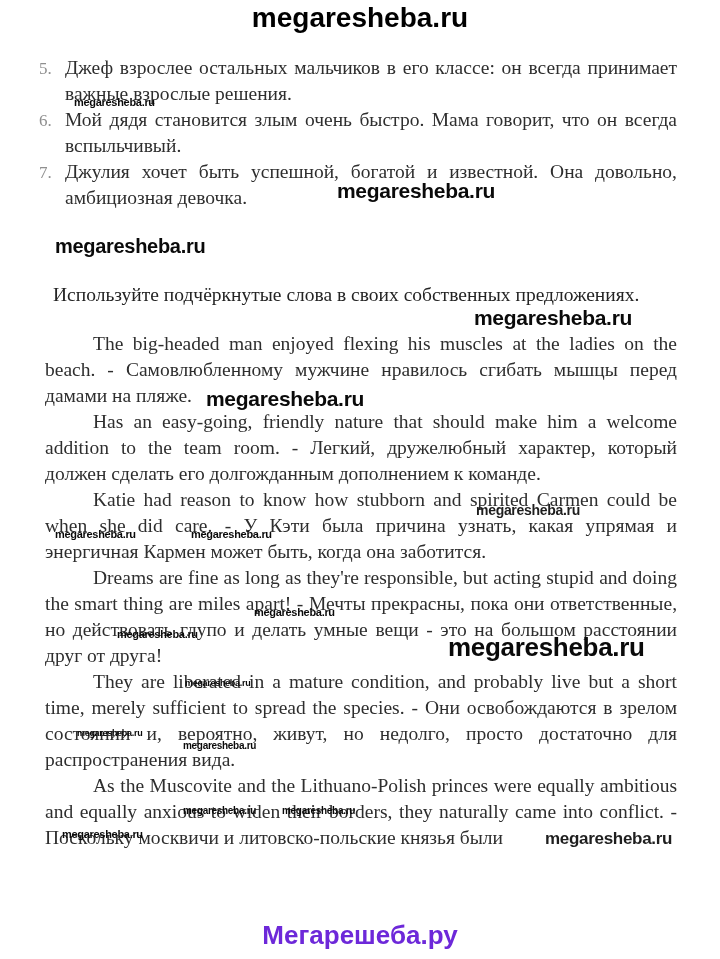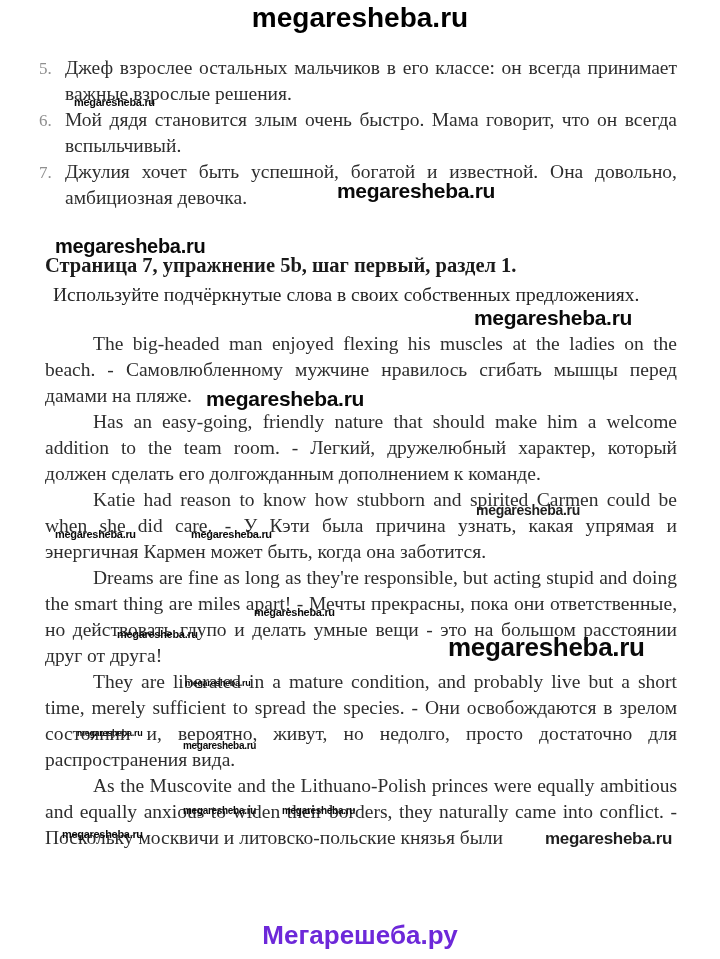--- a/index.html
+++ b/index.html
@@ -69,21 +69,20 @@
     <li>
       <span class="num">6.</span>
       <span>Мой дядя становится злым очень быстро. Мама говорит, что он всегда вспыльчивый.</span>
     </li>
     <li>
       <span class="num">7.</span>
       <span>Джулия хочет быть успешной, богатой и известной. Она довольно, амбициозная девочка.</span>
     </li>
   </ol>
 
-  <div class="sec-heading">Страница 7, упражнение 5b, шаг первый, раздел 1.</div>
   <div class="sec-instruction">Используйте подчёркнутые слова в своих собственных предложениях.</div>
 
   <div class="body-copy">
     <p><span>The big-headed man enjoyed flexing his muscles at the ladies on the beach.</span><span> - </span><span>Самовлюбленному мужчине нравилось сгибать мышцы перед дамами на пляже.</span></p>
     <p><span>Has an easy-going, friendly nature that should make him a welcome addition to the team room.</span><span> - </span><span>Легкий, дружелюбный характер, который должен сделать его долгожданным дополнением к команде.</span></p>
     <p><span>Katie had reason to know how stubborn and spirited Carmen could be when she did care.</span><span> - </span><span>У Кэти была причина узнать, какая упрямая и энергичная Кармен может быть, когда она заботится.</span></p>
     <p><span>Dreams are fine as long as they're responsible, but acting stupid and doing the smart thing are miles apart!</span><span> - </span><span>Мечты прекрасны, пока они ответственные, но действовать глупо и делать умные вещи - это на большом расстоянии друг от друга!</span></p>
     <p><span>They are liberated in a mature condition, and probably live but a short time, merely sufficient to spread the species.</span><span> - </span><span>Они освобождаются в зрелом состоянии и, вероятно, живут, но недолго, просто достаточно для распространения вида.</span></p>
     <p><span>As the Muscovite and the Lithuano-Polish princes were equally ambitious and equally anxious to widen their borders, they naturally came into conflict.</span><span> - </span><span>Поскольку москвичи и литовско-польские князья были</span></p>
   </div>

